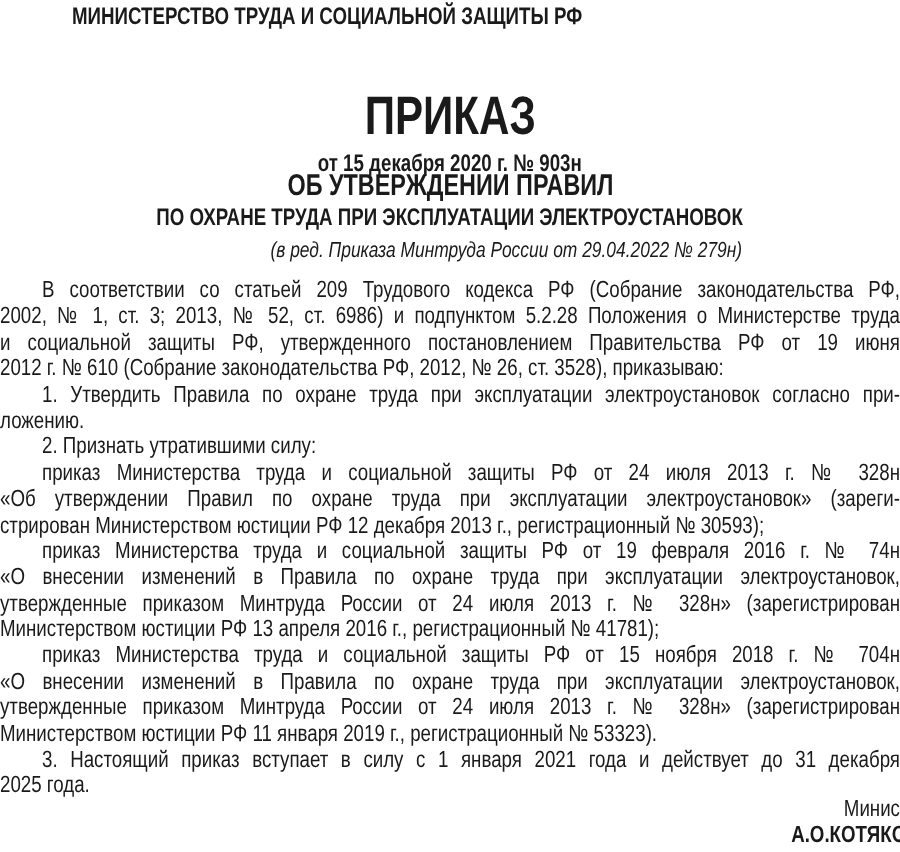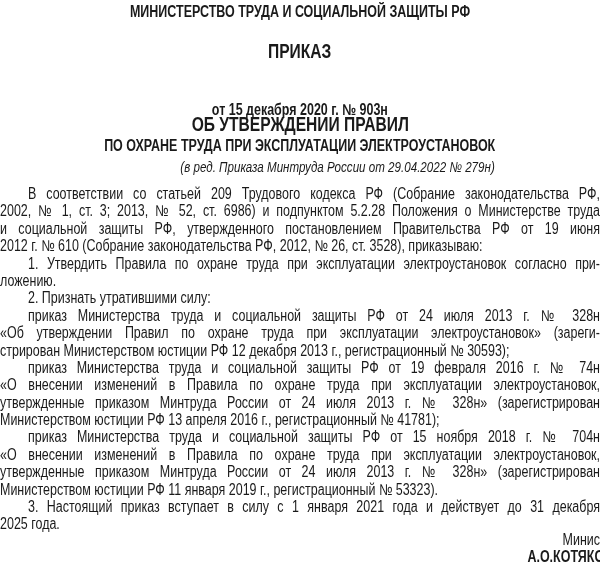--- a/index.html
+++ b/index.html
@@ -1,19 +1,19 @@
 <!DOCTYPE html>
 <html><head>
 <meta charset="utf-8">
 <style>
   html,body{margin:0;padding:0;background:#fff;}
   body{width:600px;height:568px;overflow:hidden;position:relative;color:#1a1a1a;font-family:"Liberation Sans",sans-serif;}
-  .ministry{position:absolute;top:3px;left:0;width:600px;text-align:center;font-weight:bold;font-size:16px;}
+  .ministry{position:absolute;top:3px;left:0;width:600px;text-align:left;font-weight:bold;font-size:16px;}
   .ministry span{display:inline-block;transform:scaleX(0.78);}
-  .title{position:absolute;top:40px;left:0;width:600px;text-align:center;font-weight:bold;font-size:20px;}
+  .title{position:absolute;top:56px;left:0;width:600px;text-align:center;font-weight:bold;font-size:36px;}
   .title span{display:inline-block;transform:scaleX(0.78);}
   .date{position:absolute;top:74px;left:0;width:600px;text-align:center;font-weight:bold;font-size:16px;margin-top:27px;}
   .date span{display:inline-block;transform:scaleX(0.78);}
   .h1{position:absolute;top:113px;left:0;width:600px;text-align:center;font-weight:bold;font-size:20px;}
   .h1 span{display:inline-block;transform:scaleX(0.78);}
   .h2{position:absolute;top:137px;left:0;width:600px;text-align:center;font-weight:bold;font-size:16px;}
   .h2 span{display:inline-block;transform:scaleX(0.78);}
   .ed{position:absolute;top:159px;left:0;width:600px;text-align:center;font-style:italic;font-size:14.5px;padding-left:38px;}
   .ed span{display:inline-block;transform:scaleX(0.8);}
   .body{position:absolute;top:185px;left:0;width:750px;transform:scaleX(0.8);transform-origin:left top;font-size:15.6px;line-height:17.4px;}

